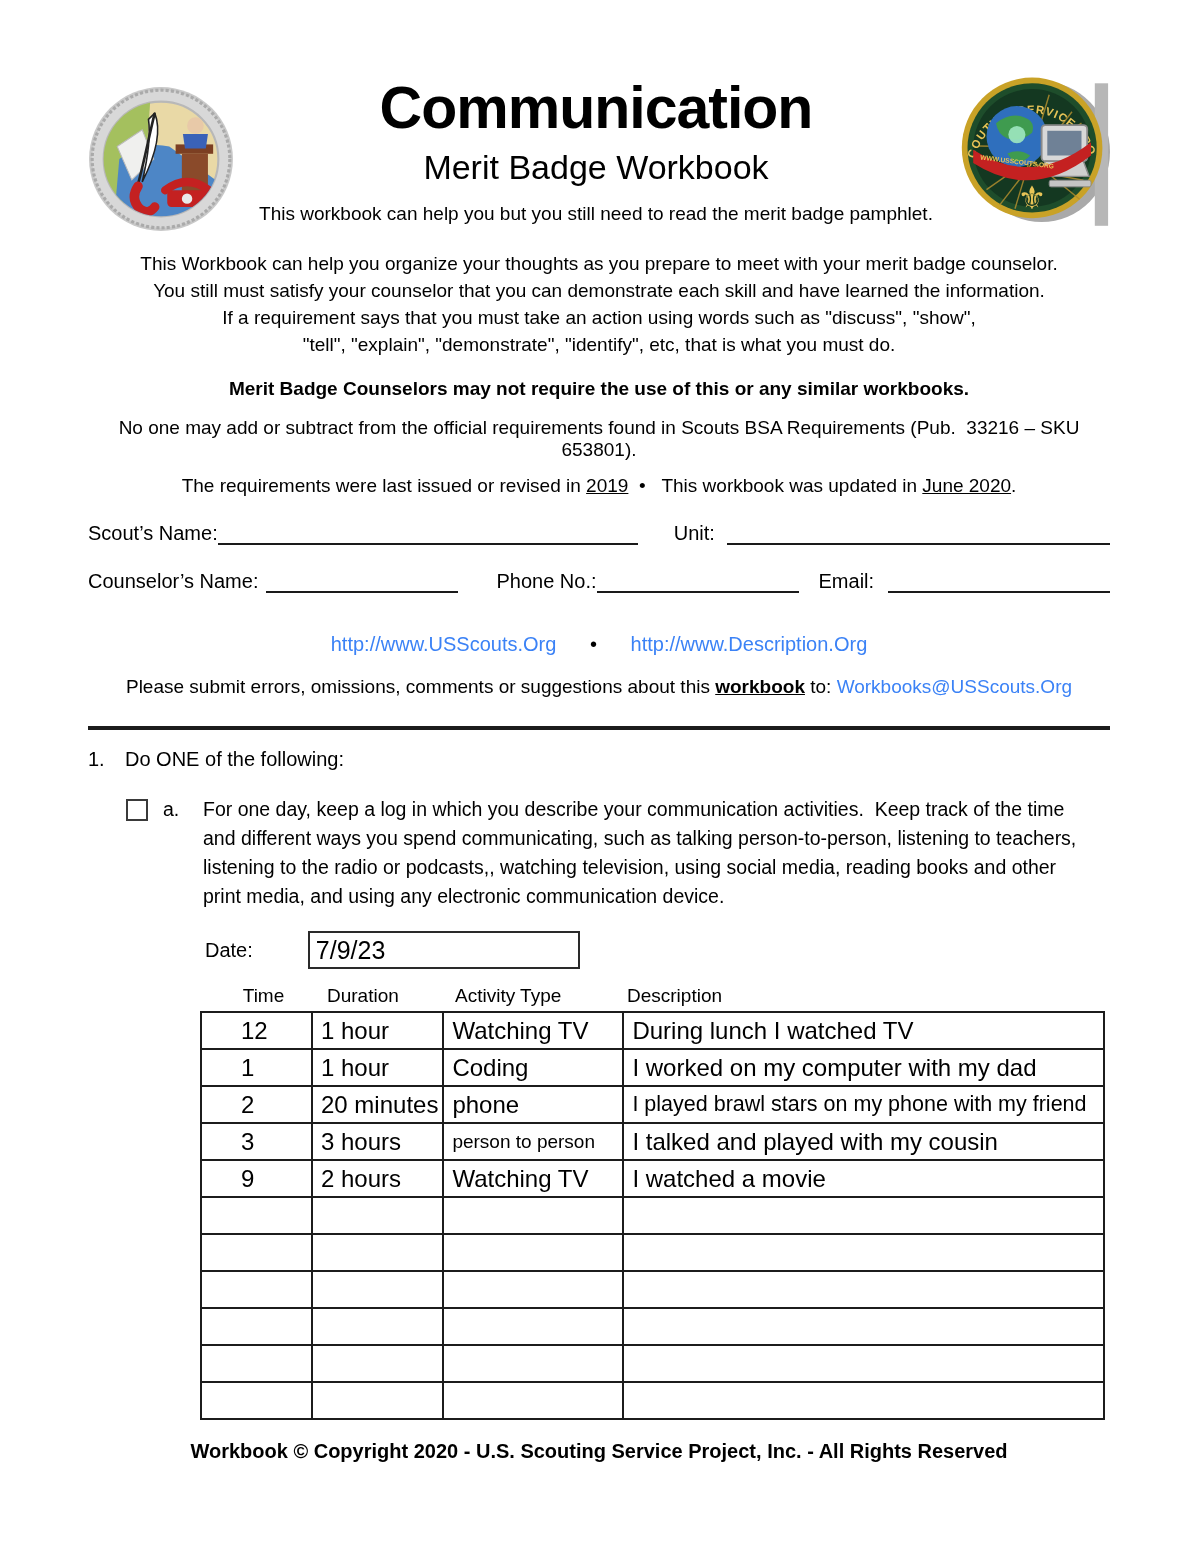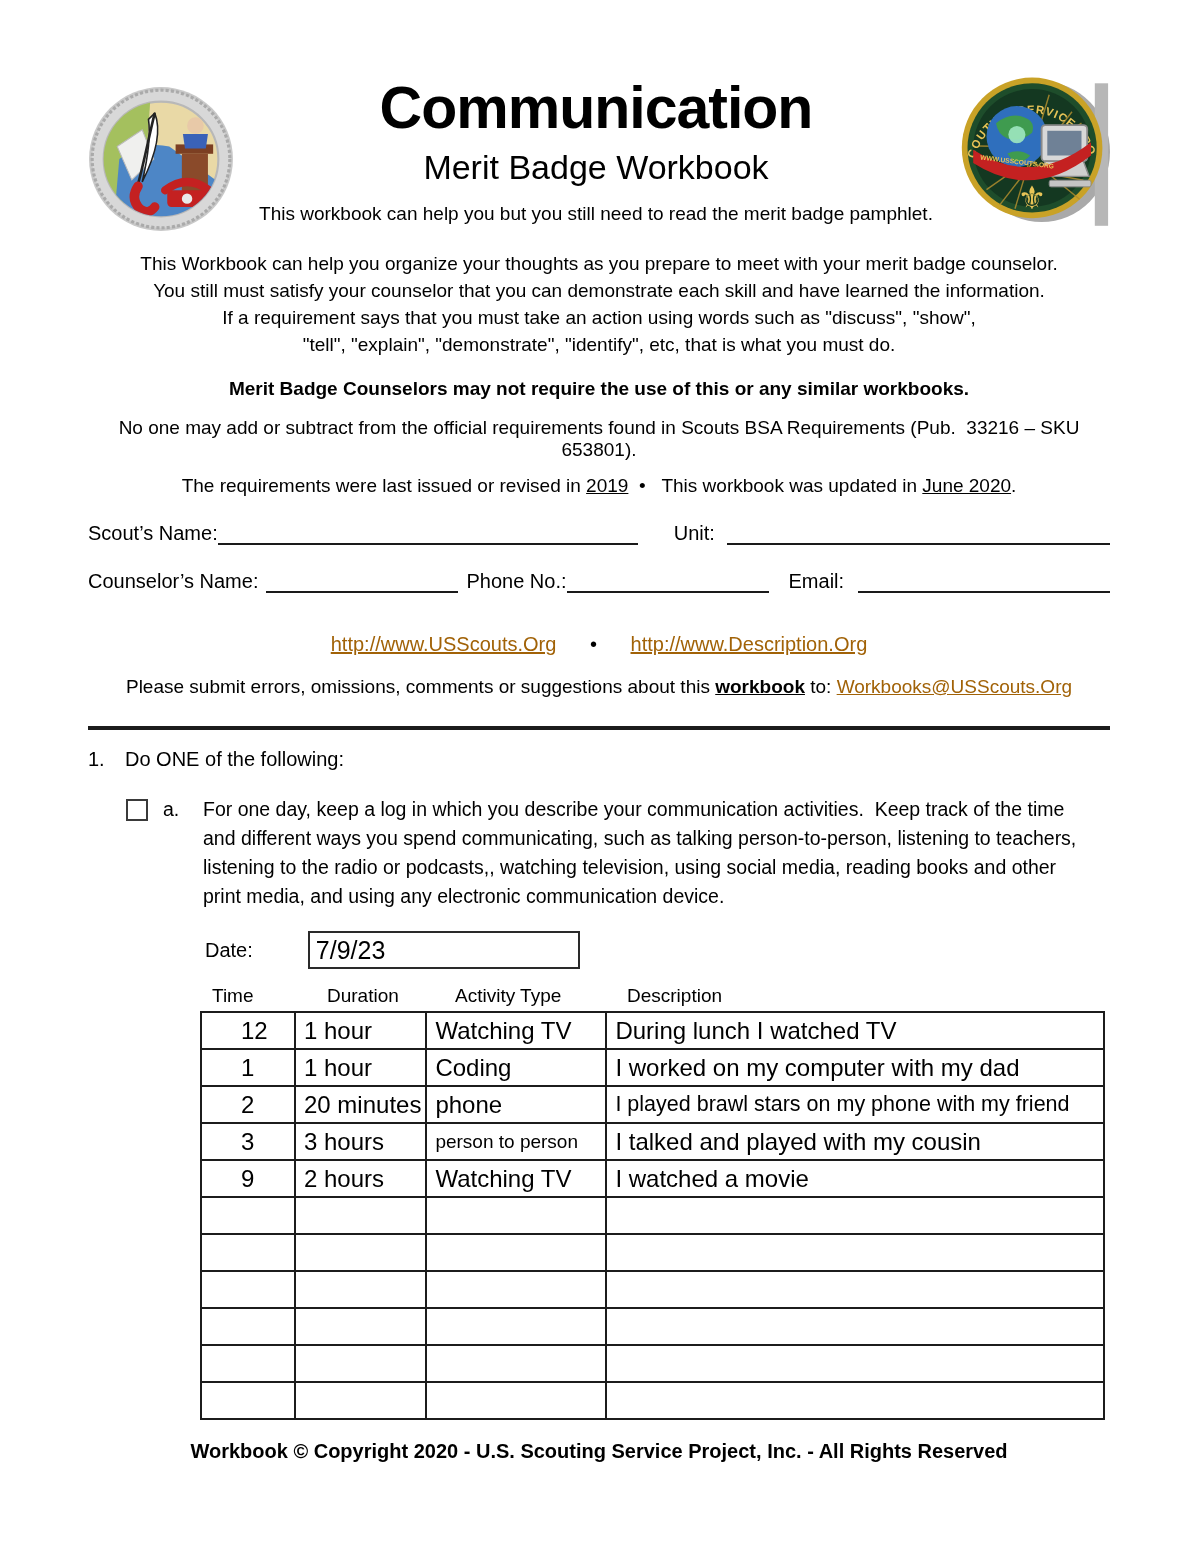--- a/index.html
+++ b/index.html
@@ -22,21 +22,21 @@
   .revision-line { margin-top:14px; text-align:center; font-size:19px; }
   .revision-line .u { text-decoration:underline; }
 
   
   .form-row { display:flex; align-items:flex-end; margin-top:24px; font-size:20px; }
   .blank { border-bottom:2px solid #1a1a1a; height:24px; display:inline-block; }
   .fr-label { white-space:nowrap; }
 
   
   .links-row { margin-top:40px; text-align:center; font-size:20px; }
-  a.lnk, .lnk { color:#a16207; text-decoration:underline; cursor:pointer; }
+  a.lnk, .lnk { color:#3b82f6; cursor:pointer; }
   .submit-line { margin-top:20px; text-align:center; font-size:19px; }
   .changes-line { margin-top:14px; text-align:center; font-size:19px; }
   .bu { font-weight:bold; text-decoration:underline; }
 
   .rule { margin-top:28px; border-top:4px solid #1c1c1c; }
 
   
   .req1 { margin-top:18px; font-size:20px; display:flex; }
   .req-num { width:37px; }
   .item-a { display:flex; margin-top:24px; font-size:19.5px; line-height:29px; }
@@ -44,27 +44,27 @@
   .item-letter { margin-left:15px; width:40px; flex:0 0 auto; }
   .item-text { flex:1; max-width:892px; }
 
   
   .date-row { display:flex; align-items:center; margin-top:20px; margin-left:117px; }
   .date-label { font-size:20px; }
   .date-box { margin-left:55px; width:272px; height:38px; border:2px solid #2a2a2a; font-size:25px; display:flex; align-items:center; padding-left:6px; }
 
   
   .log-headers { display:flex; margin-left:112px; margin-top:16px; font-size:19px; }
-  .log-headers span:nth-child(1){ width:115px; padding-left:12px; }
+  .log-headers span:nth-child(1){ width:115px; padding-left:12px;text-align:center; }
   .log-headers span:nth-child(2){ width:122px; padding-left:12px; }
   .log-headers span:nth-child(3){ width:180px; padding-left:18px; }
   .log-headers span:nth-child(4){ padding-left:10px; }
   table.log { border-collapse:collapse; margin-left:112px; width:905px; margin-top:4px; }
   table.log td { border:2.5px solid #1c1c1c; height:37px; font-size:24px; padding:0 4px 0 8px; white-space:nowrap; overflow:hidden; }
-  table.log td:nth-child(1){ width:94px;padding-left:39px; }
+  table.log td:nth-child(1){ width:111px;padding-left:39px; }
   table.log td:nth-child(2){ width:122px; }
   table.log td:nth-child(3){ width:180px; }
   table.log td.fit { font-size:19px; }
   table.log td.fit-desc { font-size:21.5px; }
 
   
   .copyright { margin-top:18px; text-align:center; font-size:20px; font-weight:bold; line-height:27px; }
 </style>
 </head>
 <body>
@@ -152,21 +152,21 @@
 
   <div class="form-row">
     <span class="fr-label">Scout’s Name:</span>
     <span class="blank" style="width:420px;"></span>
     <span class="fr-label" style="margin-left:36px;">Unit:</span>
     <span class="blank" style="flex:1; margin-left:12px;"></span>
   </div>
   <div class="form-row">
     <span class="fr-label">Counselor’s Name:</span>
     <span class="blank" style="width:192px; margin-left:8px;"></span>
-    <span class="fr-label" style="margin-left:8px;">Phone No.:</span>
+    <span class="fr-label" style="margin-left:38px;">Phone No.:</span>
     <span class="blank" style="width:202px;"></span>
     <span class="fr-label" style="margin-left:20px;">Email:</span>
     <span class="blank" style="flex:1; margin-left:14px;"></span>
   </div>
 
   <div class="links-row">
     <span class="lnk">http://www.USScouts.Org</span>
     <span style="margin:0 28px;">•</span>
     <span class="lnk">http://www.Description.Org</span>
   </div>

